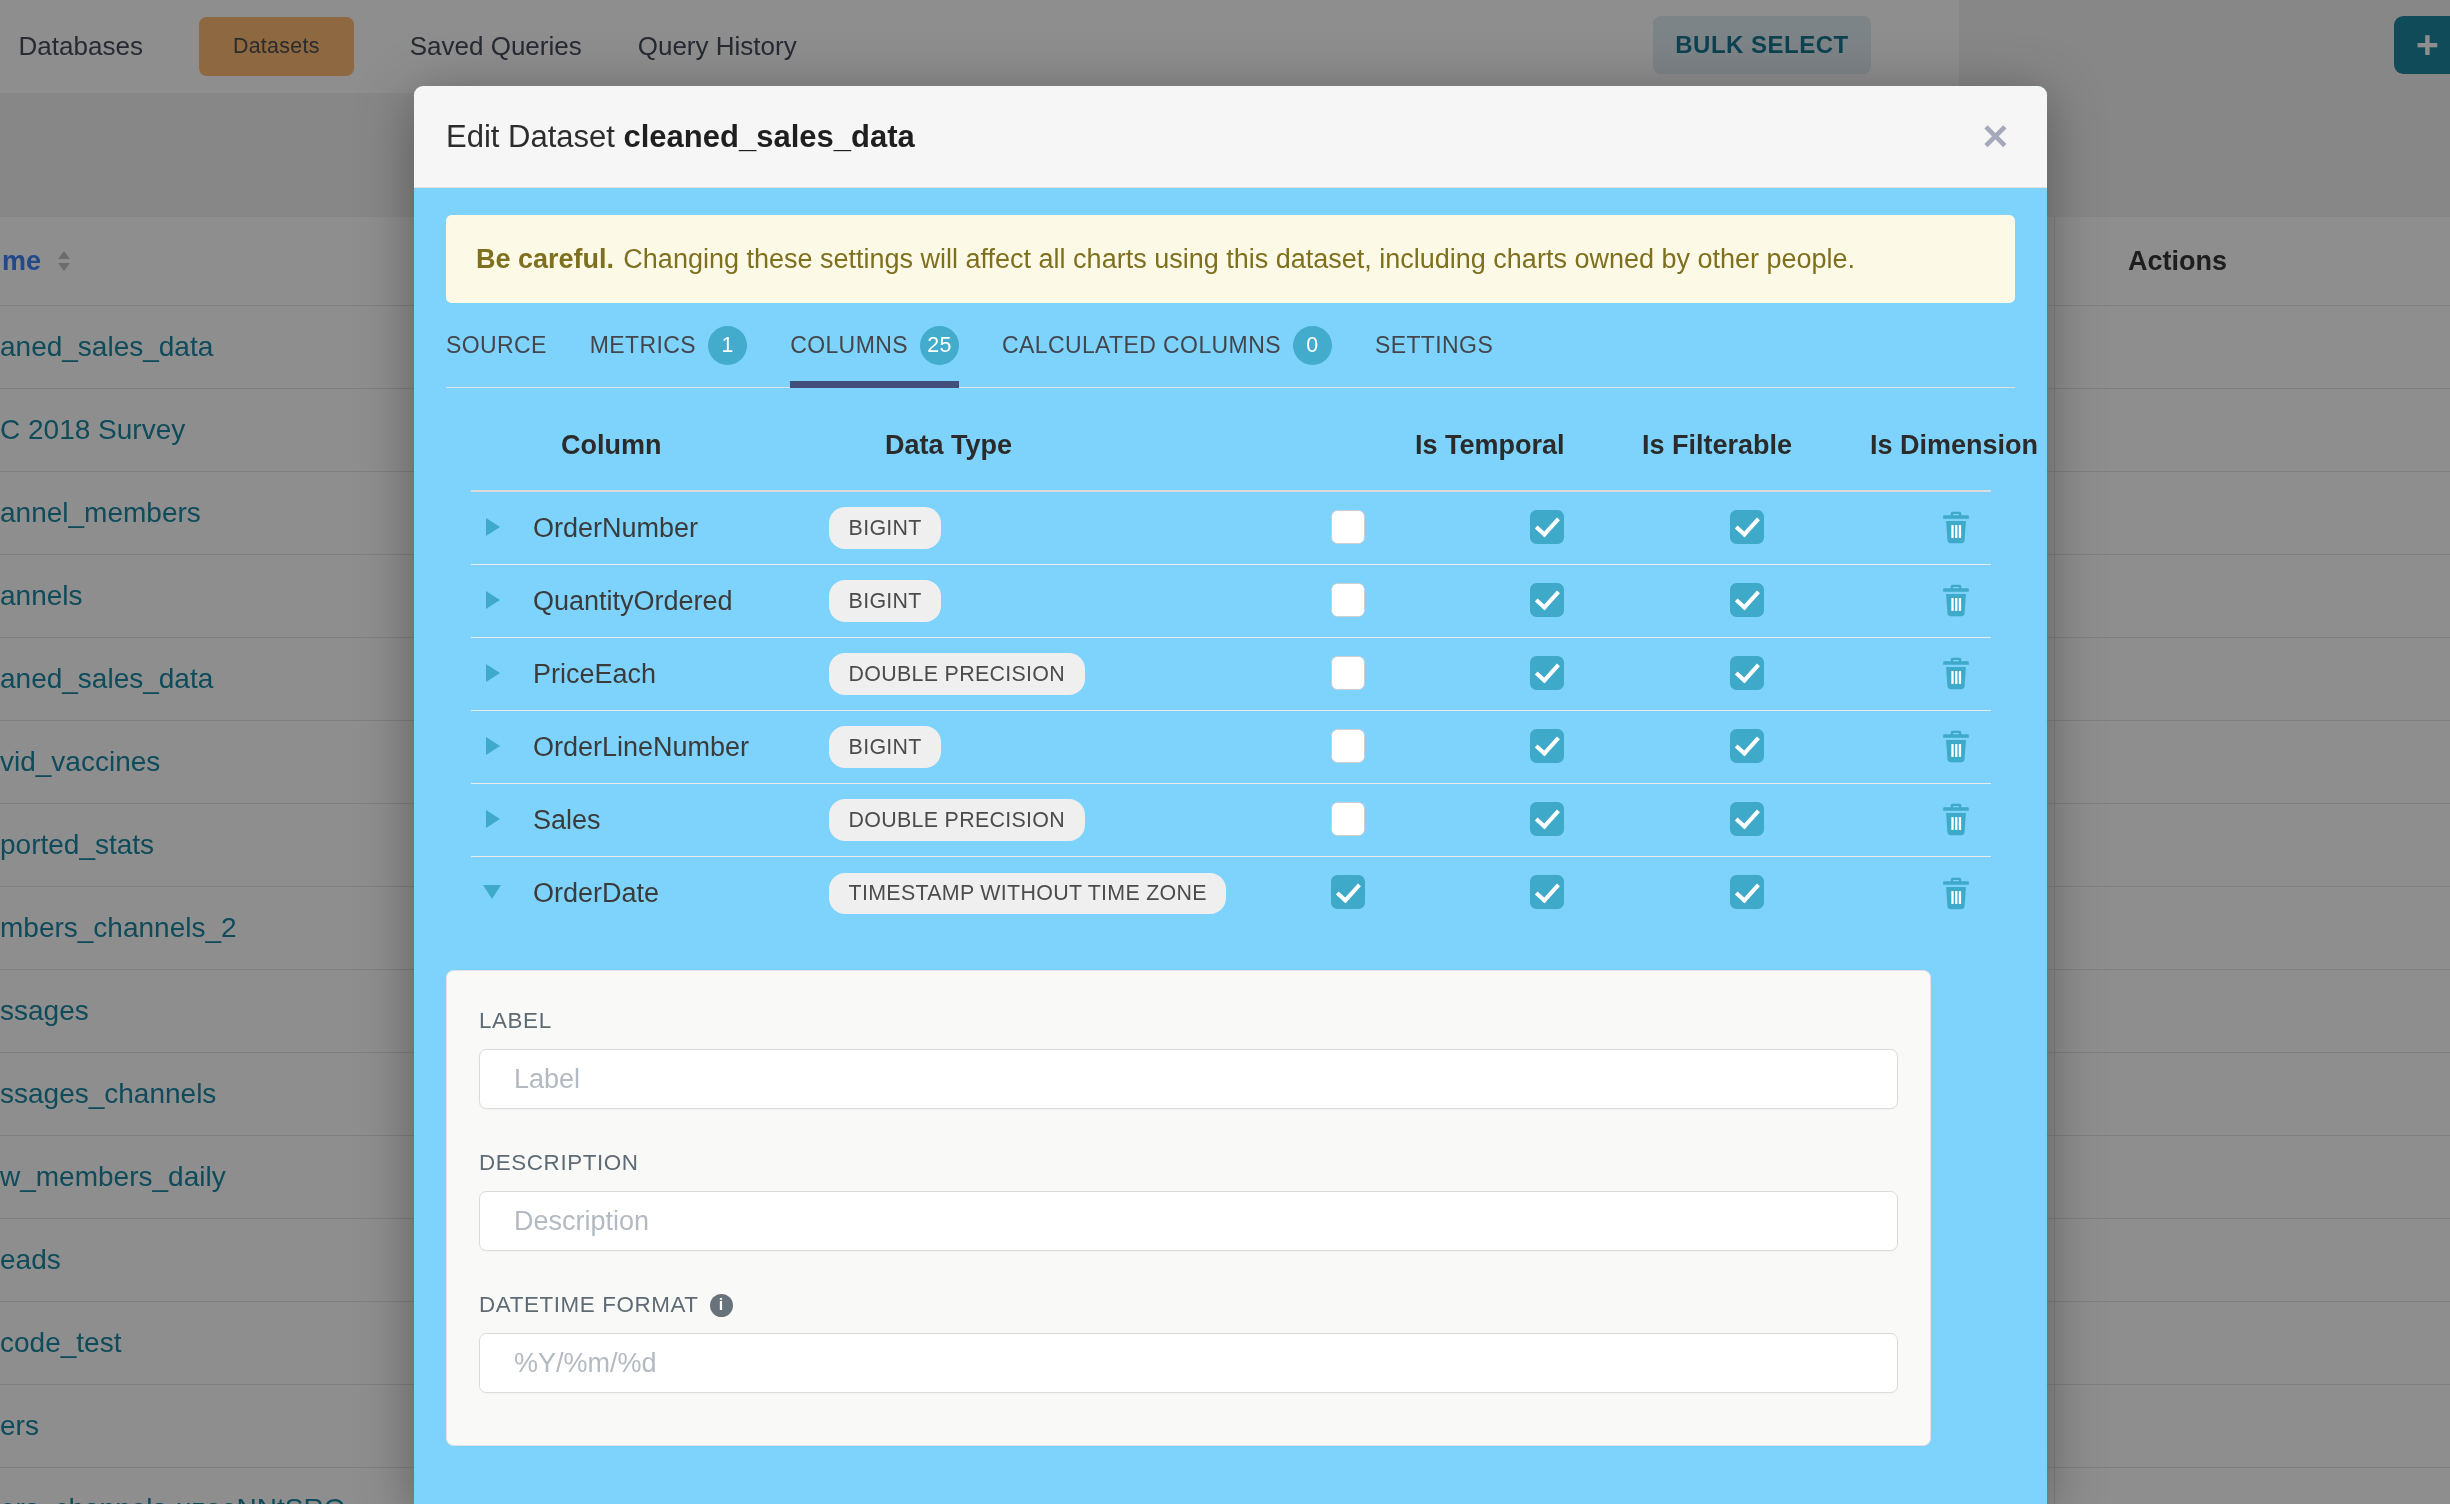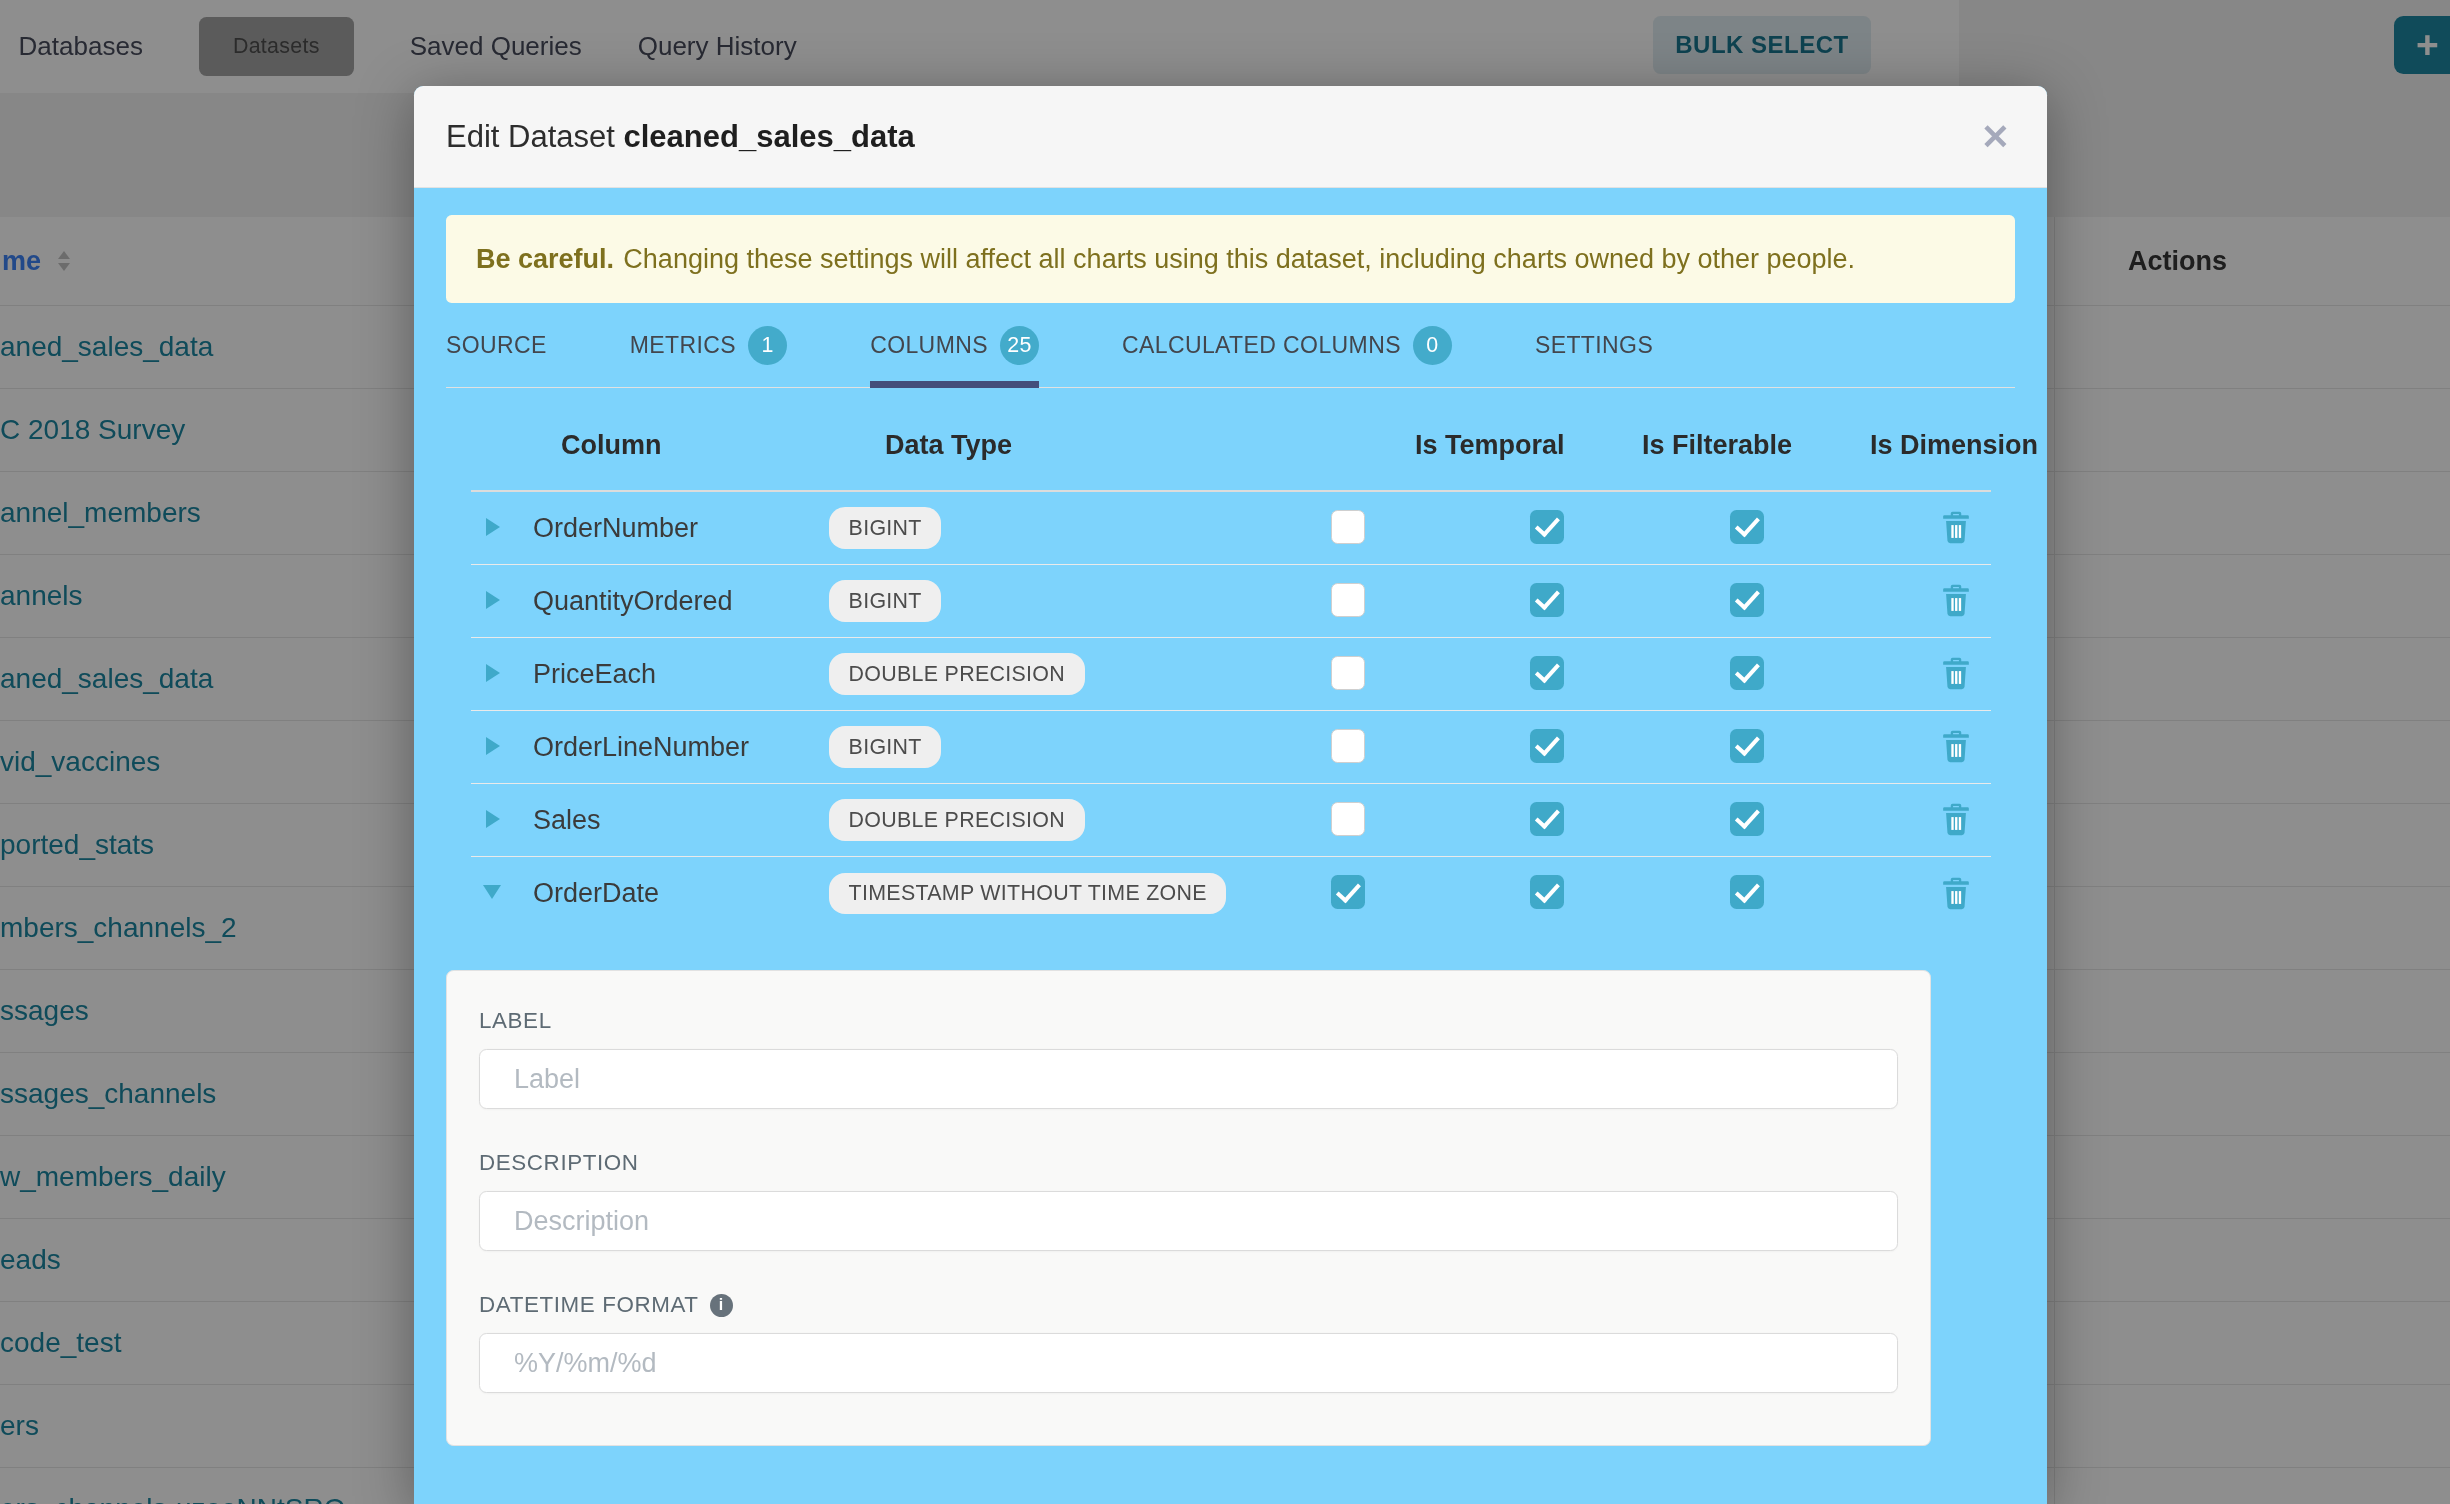--- a/index.html
+++ b/index.html
@@ -8,21 +8,21 @@
     font-family:"Liberation Sans",sans-serif;background:#f3f3f3;
     -webkit-font-smoothing:antialiased;
   }
   .canvas{position:absolute;inset:0;width:2450px;height:1505px;overflow:hidden;}
 
   
   .topnav{position:absolute;left:0;top:0;width:1959px;height:93px;background:#fff;
     border-bottom:0.9px solid #ededed;display:flex;align-items:center;}
   .nav-items{display:flex;align-items:center;gap:56px;margin-left:18.6px;}
   .nav-item{font-size:26px;color:#45495a;white-space:nowrap;}
-  .nav-item.pill{background:#a3a3a3;border-radius:7.5px;padding:17px 34px;}
+  .nav-item.pill{background:#fdba74;border-radius:7.5px;padding:17px 34px;}
   .nav-right{position:absolute;right:88px;top:16px;display:flex;gap:24px;}
   .bulk-select-btn{width:218px;height:58px;border-radius:7.5px;background:#e1edf2;
     color:#17768e;font-size:24px;font-weight:bold;letter-spacing:0.5px;
     display:flex;align-items:center;justify-content:center;}
   .add-btn{position:absolute;left:2394px;top:16px;width:67px;height:58px;border-radius:9.3px;
     background:var(--button_dark,#1a85a0);color:#fff;font-size:39px;font-weight:bold;
     display:flex;align-items:center;justify-content:center;}
 
   .filter-strip{position:absolute;left:0;top:93px;width:2450px;height:124px;background:#f3f3f3;}
   .caret-down{width:0;height:0;border-left:8.4px solid transparent;border-right:8.4px solid transparent;
@@ -56,21 +56,21 @@
   .modal-title{font-size:31px;color:#2d2d2d;}
   .modal-title b{color:#1f1f1f;}
   .modal-close{margin-left:auto;color:#a5a9bb;font-size:35px;font-weight:bold;line-height:1;cursor:pointer;}
   .modal-body{padding:0 32px;box-sizing:border-box;}
 
   .warning-banner{margin-top:27px;height:88px;background:var(--warning_bg,#fcfae6);border-radius:5.6px;
     display:flex;align-items:center;padding:16px 30px;box-sizing:border-box;
     font-size:27px;color:var(--warning_text,#7e701e);}
   .warning-banner b{margin-right:9.3px;white-space:nowrap;}
 
-  .mtabs{height:84px;border-bottom:0.9px solid #e1e1e1;display:flex;gap:83px;align-items:flex-end;}
+  .mtabs{height:84px;border-bottom:0.9px solid #e1e1e1;display:flex;gap:43px;align-items:flex-end;}
   .mtab{height:100%;display:flex;align-items:center;gap:12px;position:relative;
     font-size:23px;letter-spacing:0.4px;color:#43464d;white-space:nowrap;cursor:pointer;}
   .mtab.active::after{content:"";position:absolute;left:0;right:0;bottom:-0.9px;height:6.5px;
     background:var(--tab_underline,#434e7b);}
   .tab-badge{width:39px;height:39px;border-radius:50%;background:var(--badge_blue,#43abcb);
     color:#fff;font-size:21.4px;display:flex;align-items:center;justify-content:center;}
 
   .mtable{margin-left:25px;width:1520px;}
   .mgrid{display:grid;grid-template-columns:62px 296px 502px 199px 200px 188px 1fr 75px;align-items:center;}
   .mtable-head{height:104px;border-bottom:2.8px solid #dcdcdc;box-sizing:border-box;padding-top:13px;gap:28px;}

